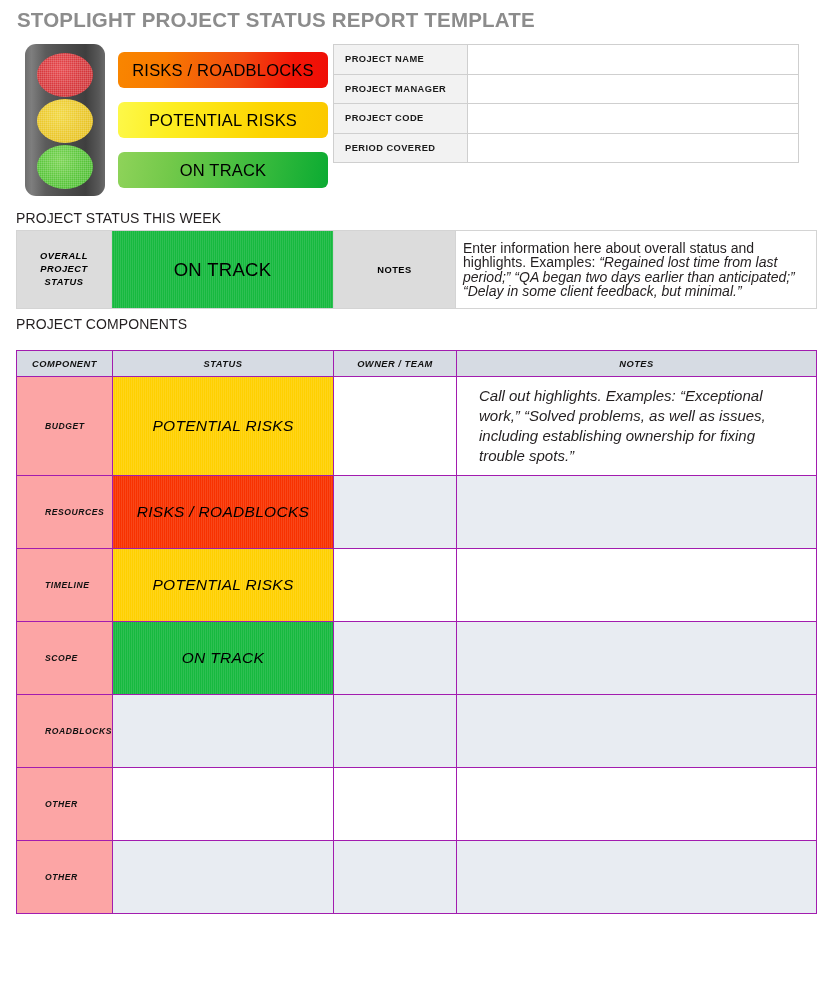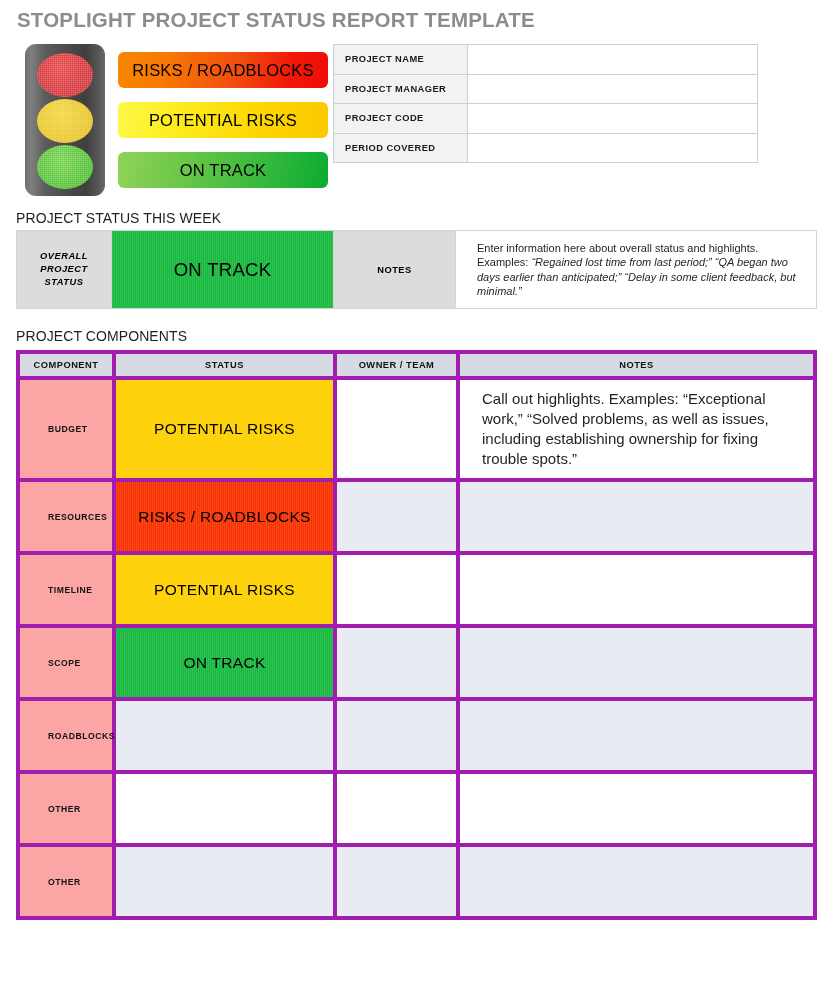--- a/index.html
+++ b/index.html
@@ -103,21 +103,21 @@
   }
   .legend-bar.red   { background: linear-gradient(100deg, #f98600 0%, #f87a00 22%, #f24a10 58%, #f21607 82%, #ef0d06 100%); }
   .legend-bar.yellow{ background: linear-gradient(100deg, #fdf84a 0%, #fdee22 25%, #fdd400 70%, #fbc800 100%); }
   .legend-bar.green { background: linear-gradient(100deg, #8fd35a 0%, #73c94a 25%, #35b93c 70%, #0bab32 100%); margin-bottom: 0; }
 
   
   .info-table {
     position: absolute;
     left: 333px;
     top: 44px;
-    width: 425px;
+    width: 466px;
     border-collapse: collapse;
     table-layout: fixed;
   }
   .info-table td {
     border: 1px solid #cfcfcf;
     height: 28.6px;
     padding: 0 0 0 11px;
     font-size: 9.3px;
     font-weight: bold;
     letter-spacing: 0.45px;
@@ -130,21 +130,21 @@
   
   .section-heading {
     position: absolute;
     left: 16px;
     font-size: 14px;
     font-weight: 400;
     letter-spacing: 0.1px;
     color: #231f20;
   }
   #h-status { top: 210px; }
-  #h-components { top: 328px; }
+  #h-components { top: 316px; }
 
   
   .status-table {
     position: absolute;
     left: 16px;
     top: 230px;
     width: 801px;
     border-collapse: collapse;
     table-layout: fixed;
   }
@@ -186,41 +186,42 @@
   .st-notes-label {
     width: 122px;
     background: #dcdcdc;
     text-align: center;
     font-size: 9.3px;
     font-weight: bold;
     letter-spacing: 0.5px;
   }
   .st-notes {
     background: #ffffff;
-    padding: 9px 12px 9px 21px;
+    padding: 9px 12px 9px 7px;
     vertical-align: top;
-    font-size: 11px;
+    font-size: 14px;
     line-height: 14.4px;
     color: #231f20;
   }
   .st-notes .ital { font-style: italic; }
 
   
   .comp-table {
     position: absolute;
     left: 16px;
     top: 350px;
     width: 801px;
     border-collapse: collapse;
     table-layout: fixed;
   }
   .comp-table th, .comp-table td {
-    border: 4px solid #a21caf;
+    border: 1px solid #a21caf;
     box-sizing: border-box;
     vertical-align: middle;
+    font-style: italic;
   }
   .comp-table thead th {
     background: #d6dbe3;
     height: 26px;
     font-size: 9.3px;
     font-weight: bold;
     letter-spacing: 0.5px;
     color: #111;
     text-align: center;
   }

